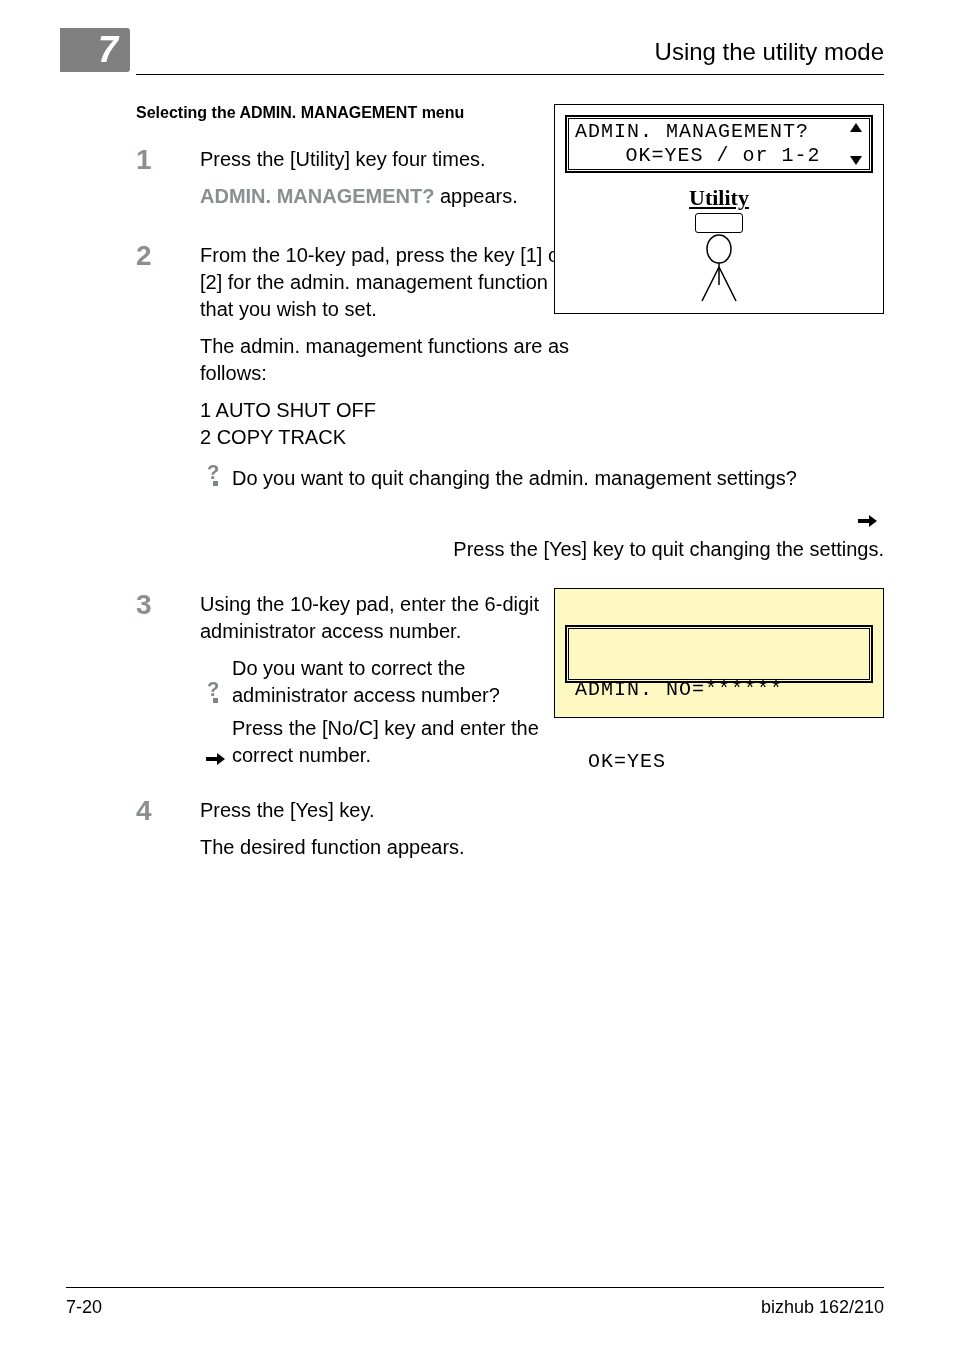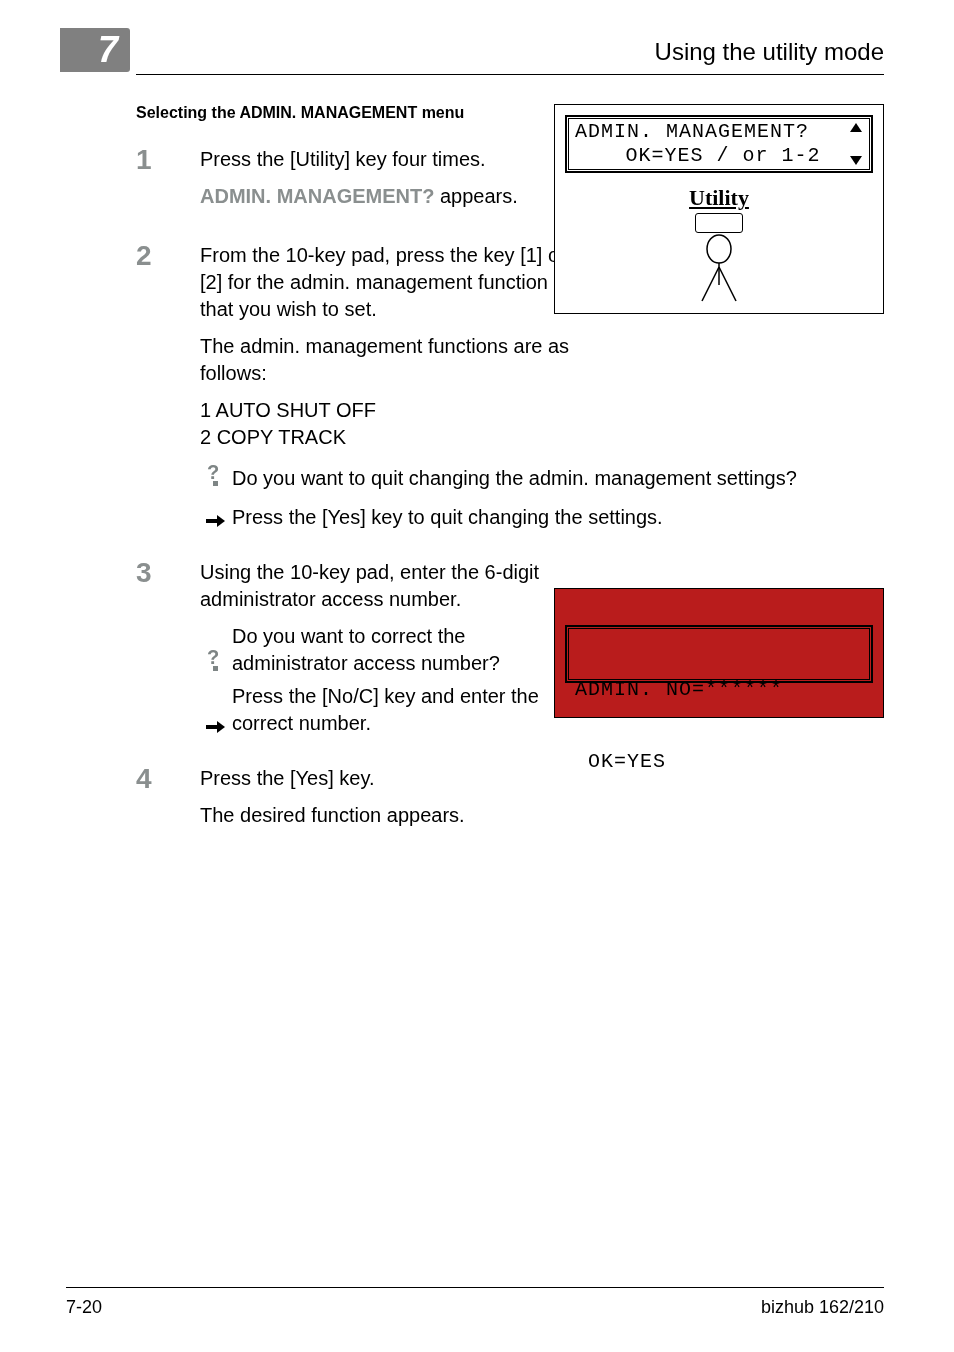--- a/index.html
+++ b/index.html
@@ -222,21 +222,21 @@
 
   
   .fig2 {
     position: absolute;
     top: 484px;
     right: 0px;
     width: 330px;
     height: 130px;
     border: 1.5px solid #000;
     box-sizing: border-box;
-    background: #b91c1c;
+    background: #fef9c3;
   }
   .lcd2 {
     position: absolute;
     top: 36px;
     left: 10px;
     right: 10px;
     height: 58px;
   }
   .lcd2 .outer {
     position: absolute; inset: 0; border: 2px solid #000;
@@ -329,21 +329,21 @@
           <p>From the 10-key pad, press the key [1] or [2] for the admin. management function that you wish to set.</p>
           <p>The admin. management functions are as follows:</p>
           <p style="margin:0;">1 AUTO SHUT OFF</p>
           <p style="margin:0 0 10px 0;">2 COPY TRACK</p>
         </div>
         <div class="body-wide-sub">
           <div class="sub">
             <span class="mark"><span class="qmark"></span></span>
             <span class="txt">Do you want to quit changing the admin. management settings?</span>
           </div>
-          <div class="sub" style="margin-top:12px;">
+          <div class="sub" style="margin-top:12px;flex-direction:column;">
             <span class="mark"><span class="arrow"></span></span>
             <span class="txt">Press the [Yes] key to quit changing the settings.</span>
           </div>
         </div>
       </div>
     </div>
 
     <div class="fig2">
       <div class="lcd2">
         <div class="outer"></div>

